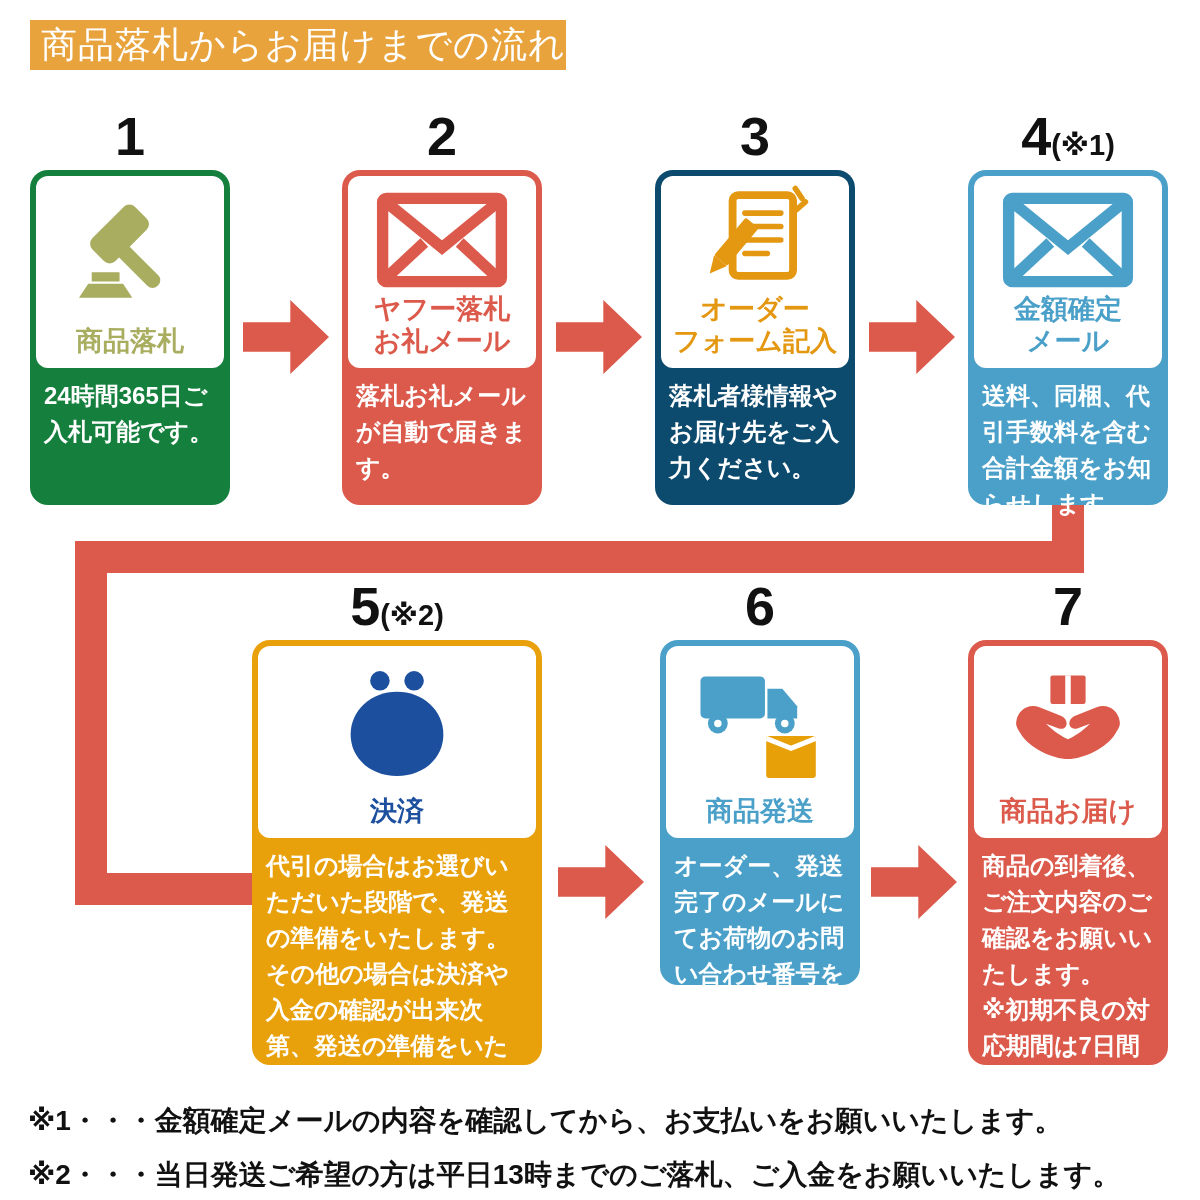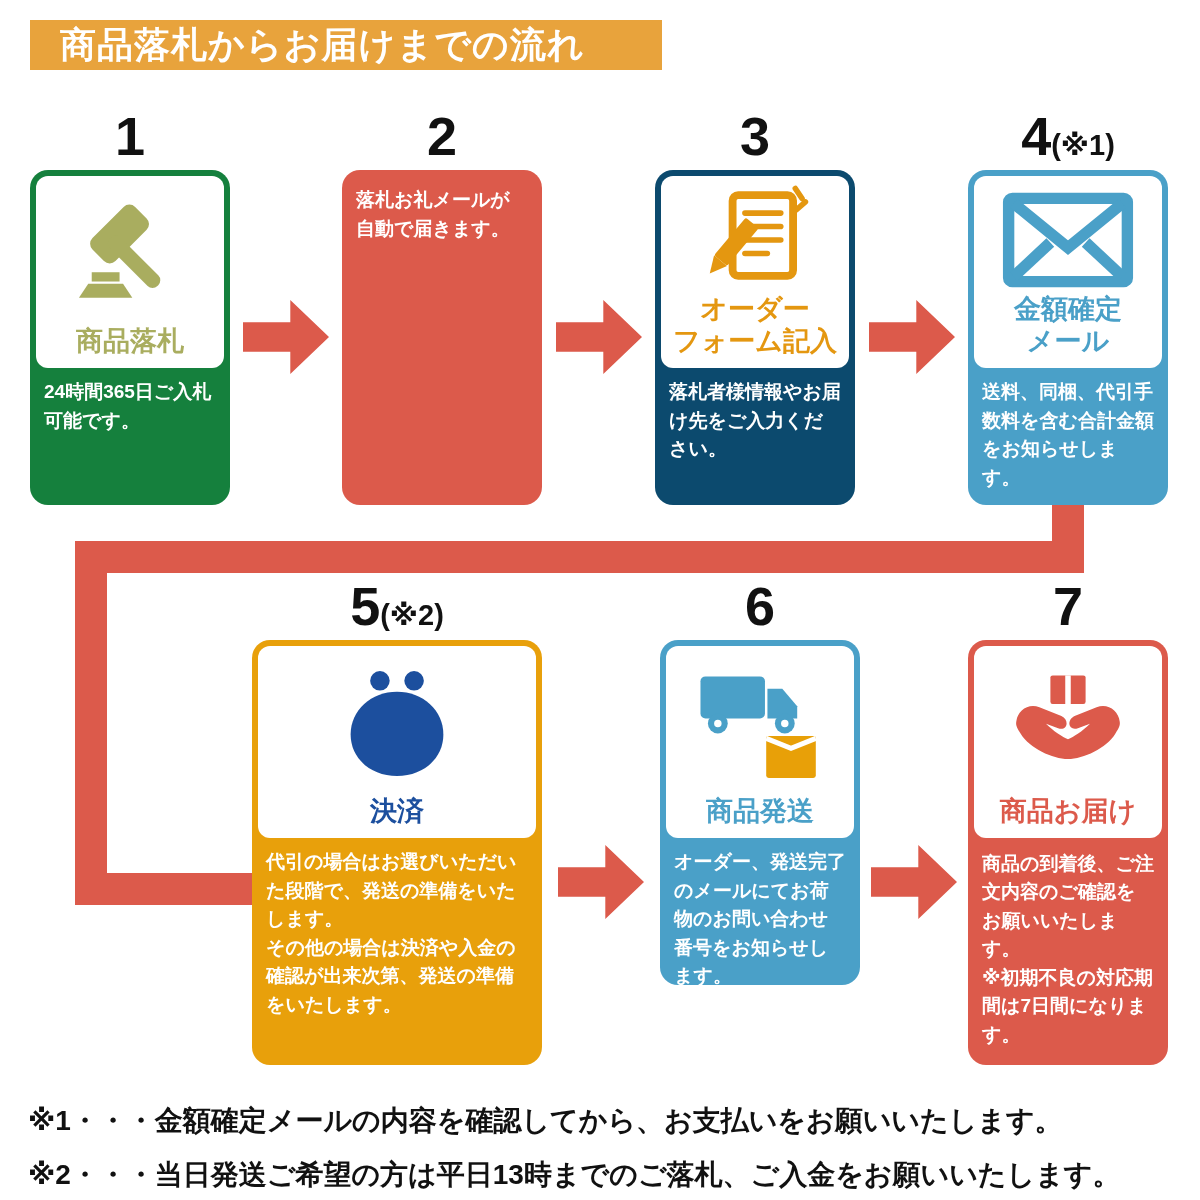--- a/index.html
+++ b/index.html
@@ -1,23 +1,23 @@
 <!DOCTYPE html>
 <html><head>
 <meta charset="utf-8">
 <style>
   * { margin:0; padding:0; box-sizing:border-box; }
   html,body { background:#fff; }
   body { font-family:"Liberation Sans","DejaVu Sans",sans-serif; font-weight:bold; }
   .page { position:relative; width:1200px; height:1200px; background:#fff; overflow:hidden; }
 
   .header {
-    position:absolute; left:30px; top:20px; width:632px; height:50px;
-    background:#E8A33C; color:#fff; font-size:36px; font-weight:bold;
-    display:flex; align-items:center; padding-left:30px; letter-spacing:1px;
+    position:absolute; left:30px; top:20px; width:536px; height:50px;
+    background:#E8A33C; color:#fff; font-size:36px; font-weight:normal;
+    display:flex; align-items:center; padding-left:11px; letter-spacing:1px;
   }
 
   .stepnum {
     position:absolute; height:60px; display:flex; align-items:baseline;
     justify-content:center; color:#111; font-weight:bold;
   }
   .stepnum .num { font-size:54px; line-height:60px; }
   .stepnum .suffix { font-size:29px; }
 
   .card {
@@ -28,21 +28,21 @@
     background:#fff; border-radius:12px; height:192px; flex:0 0 192px;
     display:flex; flex-direction:column; align-items:center;
     padding:10px 4px 8px;
   }
   .icon { flex:1; min-height:0; display:flex; align-items:center; justify-content:center; }
   .title {
     font-size:27px; font-weight:bold; text-align:center; line-height:1.18;
     white-space:pre-line; margin-bottom:2px;
   }
   .desc {
-    color:#fff; font-size:19px; font-weight:bold; line-height:1.5;
+    color:#fff; font-size:24px; font-weight:bold; line-height:1.5;
     padding:10px 8px; white-space:pre-line; text-align:left;
   }
 
   .olive { background:#15803d; } .olive .title, .olive .icon { color:#A9AD5F; }
   .coral { background:#DC5A4B; } .coral .title, .coral .icon { color:#DC5A4B; }
   .orange { background:#0c4a6e; } .orange .title, .orange .icon { color:#E49710; }
   .blue { background:#4AA0C8; } .blue .title, .blue .icon { color:#4AA0C8; }
   .deep-orange { background:#E8A00B; } .deep-orange .title, .deep-orange .icon { color:#1C4F9E; }
 
   .ic-blue { fill:#4AA0C8; }
@@ -94,20 +94,34 @@
           <path d="M6 86 L52 86 L44 74 L14 74 Z"></path>
           <rect x="17" y="64" width="24" height="8"></rect>
         </svg>
       </div>
       <div class="title">商品落札</div>
     </div>
     <div class="desc">24時間365日ご入札可能です。</div>
   </div>
 
   <div class="card coral" style="left:342px; top:170px; width:200px; height:335px;">
+    <div class="card-top">
+      <div class="icon">
+        <svg viewBox="0 0 104 76" width="132" height="96" aria-hidden="true">
+          <g fill="none" stroke="currentColor" stroke-width="9">
+            <rect x="5" y="5" width="94" height="66" rx="3"></rect>
+            <path d="M9 9 L52 44 L95 9"></path>
+            <path d="M9 67 L38 40"></path>
+            <path d="M95 67 L66 40"></path>
+          </g>
+        </svg>
+      </div>
+      <div class="title">ヤフー落札
+お礼メール</div>
+    </div>
     <div class="desc">落札お礼メールが自動で届きます。</div>
   </div>
 
   <div class="card orange" style="left:655px; top:170px; width:200px; height:335px;">
     <div class="card-top">
       <div class="icon">
         <svg viewBox="0 0 100 100" width="112" height="112" aria-hidden="true">
           <rect x="30" y="10" width="54" height="72" rx="5" fill="none" stroke="currentColor" stroke-width="7"></rect>
           <g stroke="currentColor" stroke-width="5" stroke-linecap="round" fill="none">
             <path d="M41 26 h32"></path>

